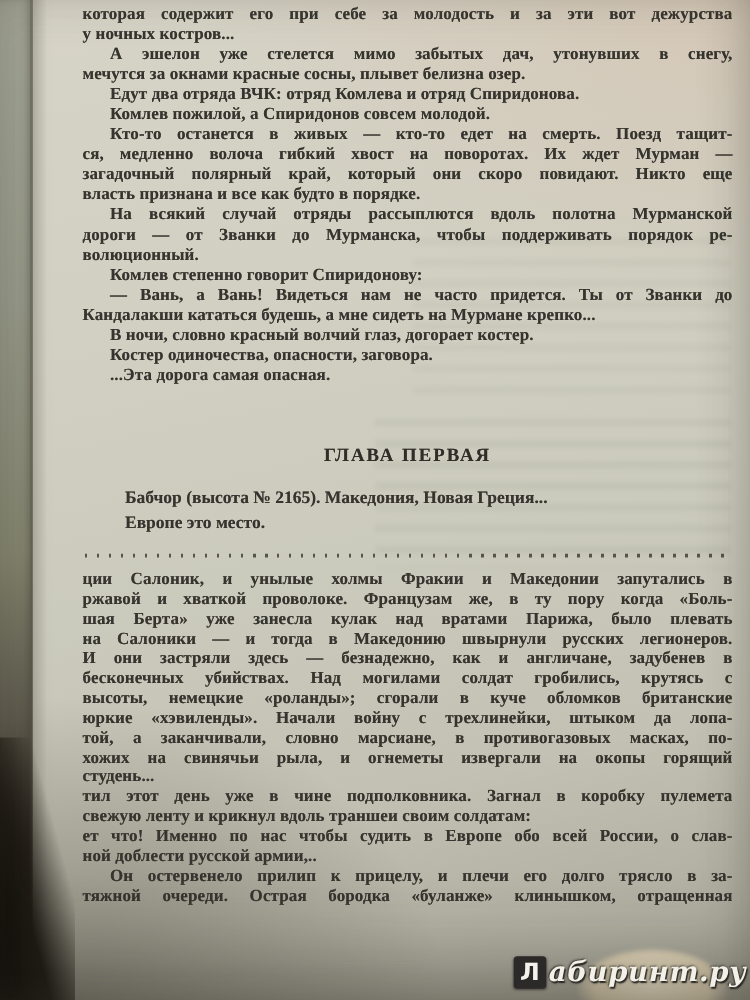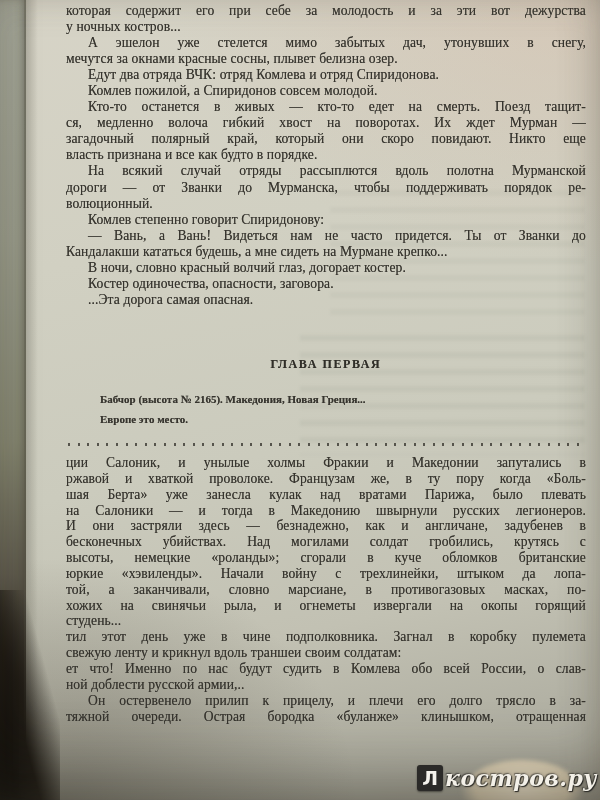--- a/index.html
+++ b/index.html
@@ -50,34 +50,34 @@
     position:absolute;right:18px;bottom:-26px;width:120px;height:66px;border-radius:50%;
     background:radial-gradient(ellipse at 50% 40%,#ece1c9 0%,#dccfb2 55%,rgba(190,178,150,0) 75%);
     filter:blur(2px);
   }
 
   
   .textcol{position:absolute;left:66px;width:520px;color:#36342e;}
   .b1{top:3px;}
   .b2{top:455px;}
   .block .line{
-    font-size:13.6px;font-weight:400;line-height:16.05px;
+    font-size:13.6px;font-weight:700;line-height:16.05px;
     text-align:justify;text-align-last:left;white-space:normal;
     letter-spacing:.1px;text-shadow:0 0 .5px rgba(54,52,46,.65);
   }
   .b2 .line{line-height:15.85px;}
   .line.ind{padding-left:22px;}
   .line.just{text-align-last:justify;}
   .heading{
     position:absolute;left:66px;width:520px;top:357px;
-    text-align:center;font-size:12px;font-weight:700;letter-spacing:1.6px;
+    text-align:center;font-size:15px;font-weight:700;letter-spacing:1.6px;
     color:#302e28;text-shadow:0 0 .5px rgba(48,46,40,.6);
   }
   .epigraph{position:absolute;left:100px;width:486px;top:389px;color:#36342e;}
-  .epigraph .line{font-size:11px;font-weight:700;line-height:20px;text-align:left;text-shadow:0 0 .5px rgba(54,52,46,.6);}
+  .epigraph .line{font-size:14px;font-weight:700;line-height:20px;text-align:left;text-shadow:0 0 .5px rgba(54,52,46,.6);}
   .dots{
     position:absolute;left:68px;top:443px;width:518px;height:3px;
     background:repeating-linear-gradient(90deg,#413f38 0 2px,rgba(65,63,56,0) 2px 9.6px);
     opacity:.85;
   }
 
   
   .watermark{position:absolute;right:3px;bottom:9px;display:flex;align-items:center;}
   .wm-badge{
     width:26px;height:26px;border-radius:3px;background:#2b2a28;
@@ -141,27 +141,27 @@
       <div class="line just">на Салоники — и тогда в Македонию швырнули русских легионеров.</div>
       <div class="line just">И они застряли здесь — безнадежно, как и англичане, задубенев в</div>
       <div class="line just">бесконечных убийствах. Над могилами солдат гробились, крутясь с</div>
       <div class="line just">высоты, немецкие «роланды»; сгорали в куче обломков британские</div>
       <div class="line just">юркие «хэвиленды». Начали войну с трехлинейки, штыком да лопа-</div>
       <div class="line just">той, а заканчивали, словно марсиане, в противогазовых масках, по-</div>
       <div class="line just">хожих на свинячьи рыла, и огнеметы извергали на окопы горящий</div>
       <div class="line">студень...</div>
       <div class="line just">тил этот день уже в чине подполковника. Загнал в коробку пулемета</div>
       <div class="line">свежую ленту и крикнул вдоль траншеи своим солдатам:</div>
-      <div class="line just">ет что! Именно по нас будут судить в Комлева обо всей России, о слав-</div>
+      <div class="line just">ет что! Именно по нас чтобы судить в Европе обо всей России, о слав-</div>
       <div class="line">ной доблести русской армии,..</div>
       <div class="line ind just">Он остервенело прилип к прицелу, и плечи его долго трясло в за-</div>
       <div class="line just">тяжной очереди. Острая бородка «буланже» клинышком, отращенная</div>
     </div>
 
   <div class="finger"></div>
   <div class="vignette"></div>
 
   <div class="watermark">
     <span class="wm-badge" style="background: rgb(43, 42, 40);">Л</span>
-    <span class="wm-text">костров.ру</span>
+    <span class="wm-text">абиринт.ру</span>
   </div>
 
 </div>
 
 </body></html>

